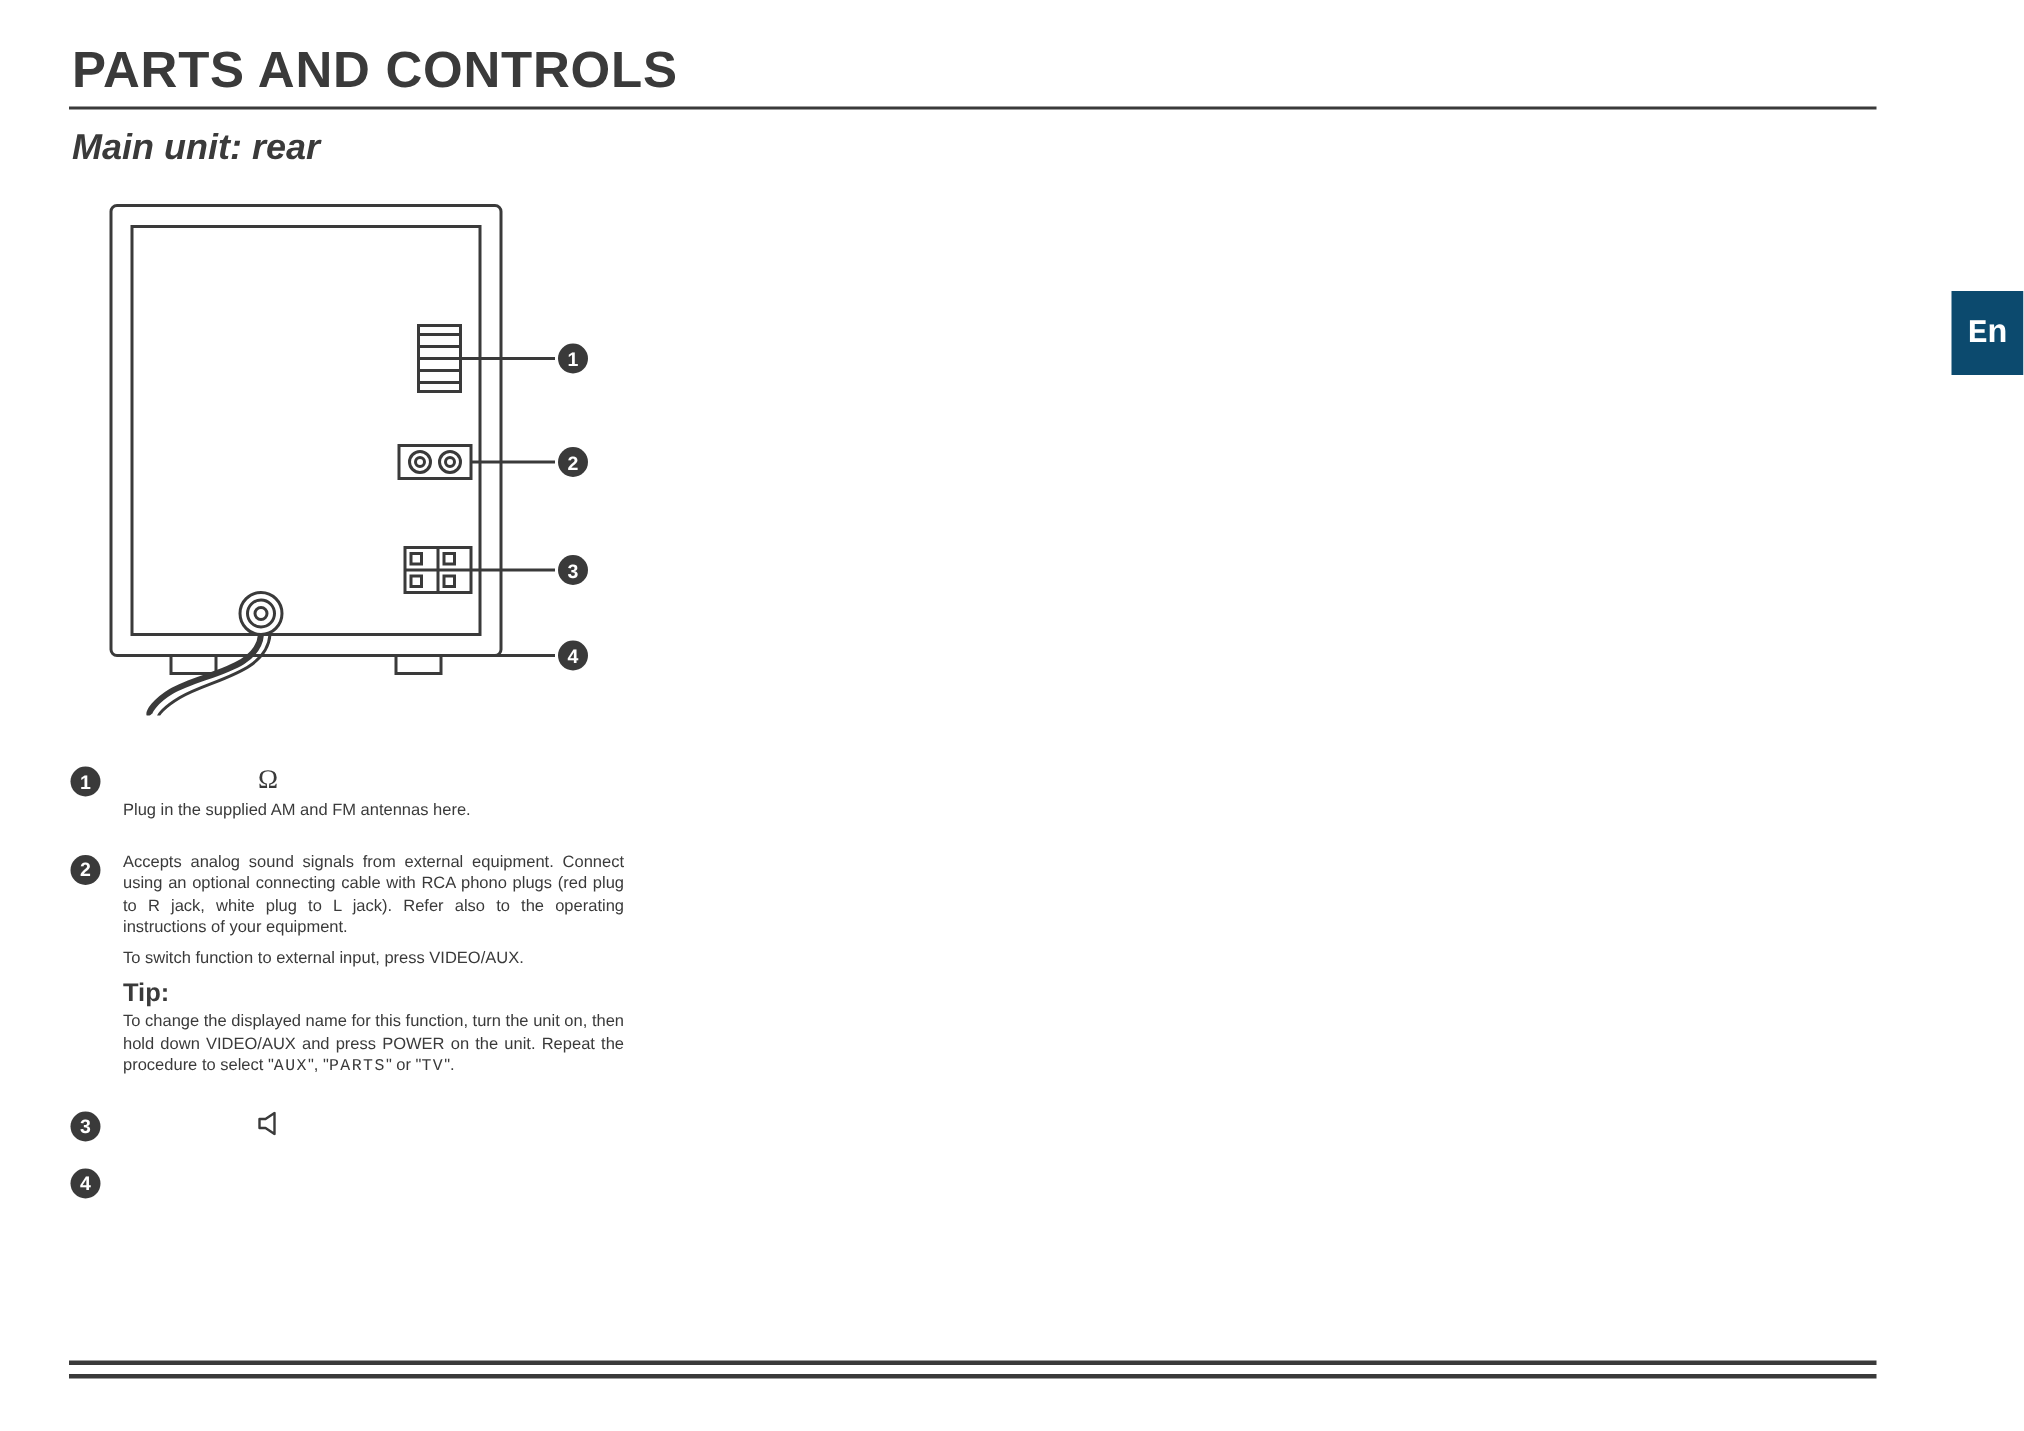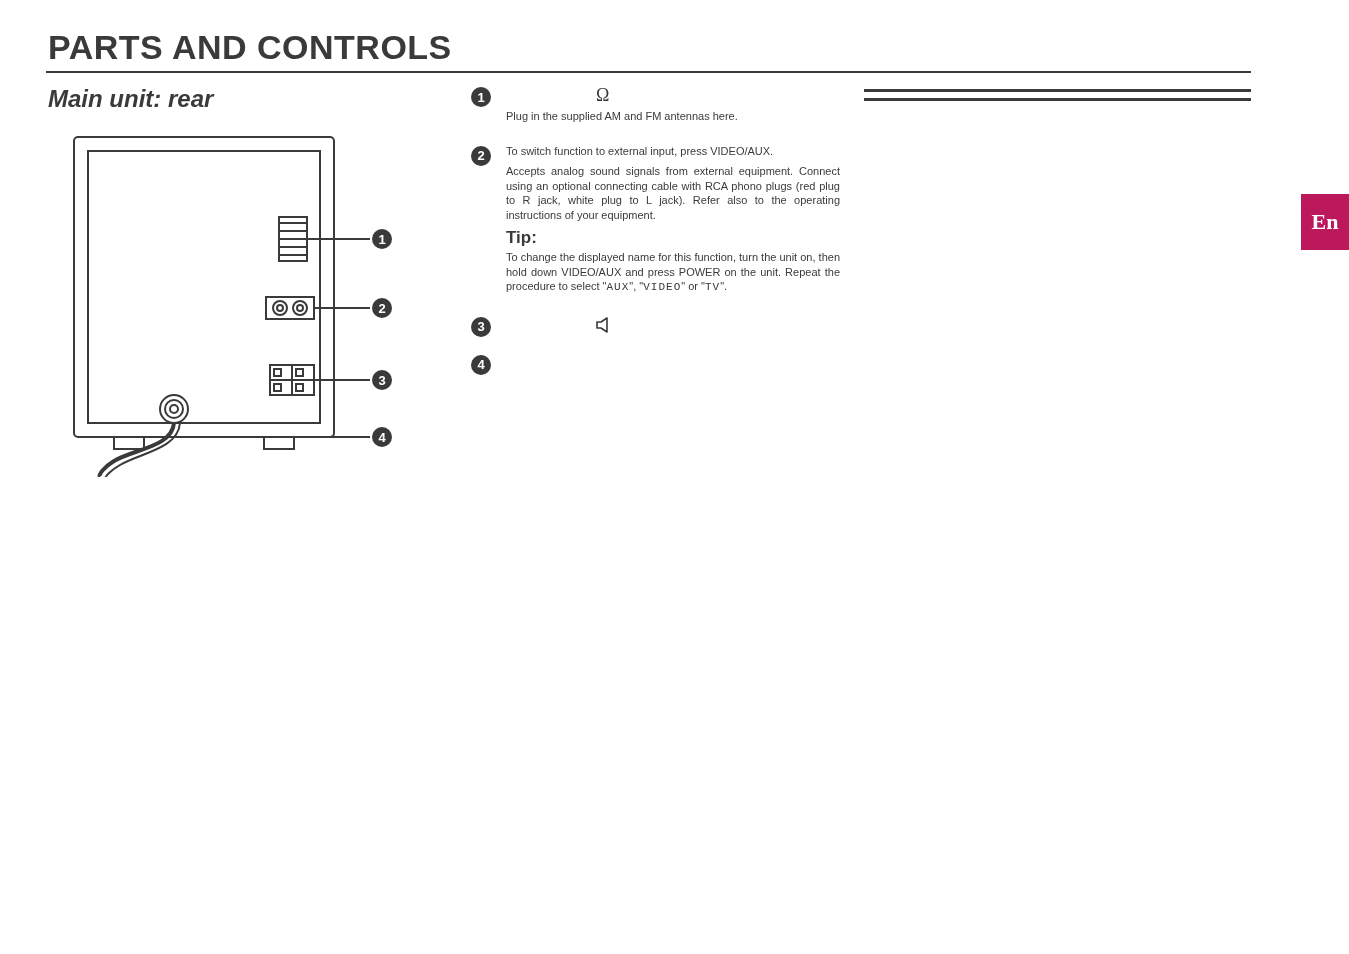--- a/index.html
+++ b/index.html
@@ -28,20 +28,21 @@
     color: #3a3a3a;
   }
   .rule-under-title {
     border: none;
     border-top: 2px solid #3a3a3a;
     margin: 0 0 12px 0;
   }
   .cols {
     display: flex;
     gap: 24px;
+    flex-direction: column;
   }
   .col-left { width: 400px; flex: 0 0 400px; }
   .col-mid  { width: 370px; flex: 0 0 370px; }
   .col-right{ flex: 1 1 auto; }
   .sub-h {
     font-family: "Helvetica Neue", Helvetica, Arial, sans-serif;
     font-weight: 800;
     font-style: italic;
     font-size: 24px;
     margin: 0 0 14px 2px;
@@ -134,26 +135,26 @@
     display: flex; align-items:center; justify-content:center;
     font-family: Arial, sans-serif;
   }
   
   .side-tab {
     position: absolute;
     right: 0;
     top: 194px;
     width: 48px;
     height: 56px;
-    background: #be185d;
+    background: #0c4a6e;
     color: #fff;
     display: flex;
     align-items: center;
     justify-content: center;
-    font-family: Liberation Serif, serif;
+    font-family: Liberation Mono, monospace;
     font-weight: 700;
     font-size: 22px;
   }
 </style>
 </head>
 <body>
 
 <div class="page">
 
   <h1 class="title">PARTS AND CONTROLS</h1>
@@ -227,25 +228,25 @@
           </div>
           <p class="body-text">Plug in the supplied AM and FM antennas here.</p>
         </div>
       </div>
 
       <div class="item">
         <div class="item-num">
           <div class="num-badge">2</div>
         </div>
         <div class="item-body">
+          <p class="body-text">Accepts analog sound signals from external equipment. Connect using an optional connecting cable with RCA phono plugs (red plug to R jack, white plug to L jack). Refer also to the operating instructions of your equipment.</p>
           <p class="body-text">To switch function to external input, press VIDEO/AUX.</p>
-          <p class="body-text">Accepts analog sound signals from external equipment. Connect using an optional connecting cable with RCA phono plugs (red plug to R jack, white plug to L jack). Refer also to the operating instructions of your equipment.</p>
           <p class="tip-label">Tip:</p>
           <p class="body-text">
-            <span>To change the displayed name for this function, turn the unit on, then hold down VIDEO/AUX and press POWER on the unit. Repeat the procedure to select "</span><span class="seg-font">AUX</span><span>", "</span><span class="seg-font">VIDEO</span><span>" or "</span><span class="seg-font">TV</span><span>".</span>
+            <span>To change the displayed name for this function, turn the unit on, then hold down VIDEO/AUX and press POWER on the unit. Repeat the procedure to select "</span><span class="seg-font">AUX</span><span>", "</span><span class="seg-font">PARTS</span><span>" or "</span><span class="seg-font">TV</span><span>".</span>
           </p>
         </div>
       </div>
 
       <div class="item">
         <div class="item-num">
           <div class="num-badge">3</div>
         </div>
         <div class="item-body">
           <div class="item-head-row">

